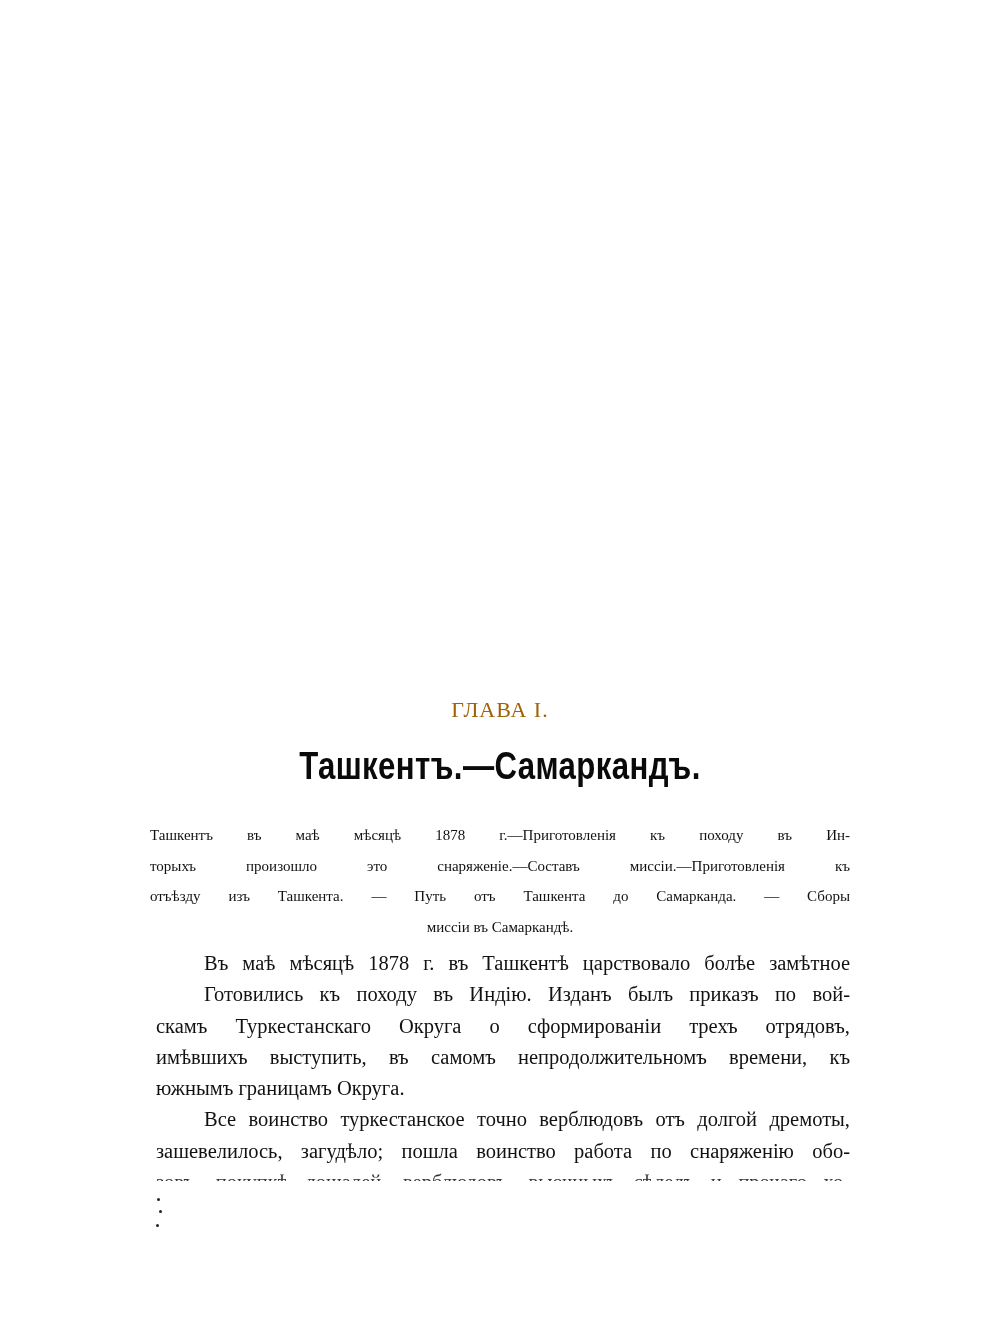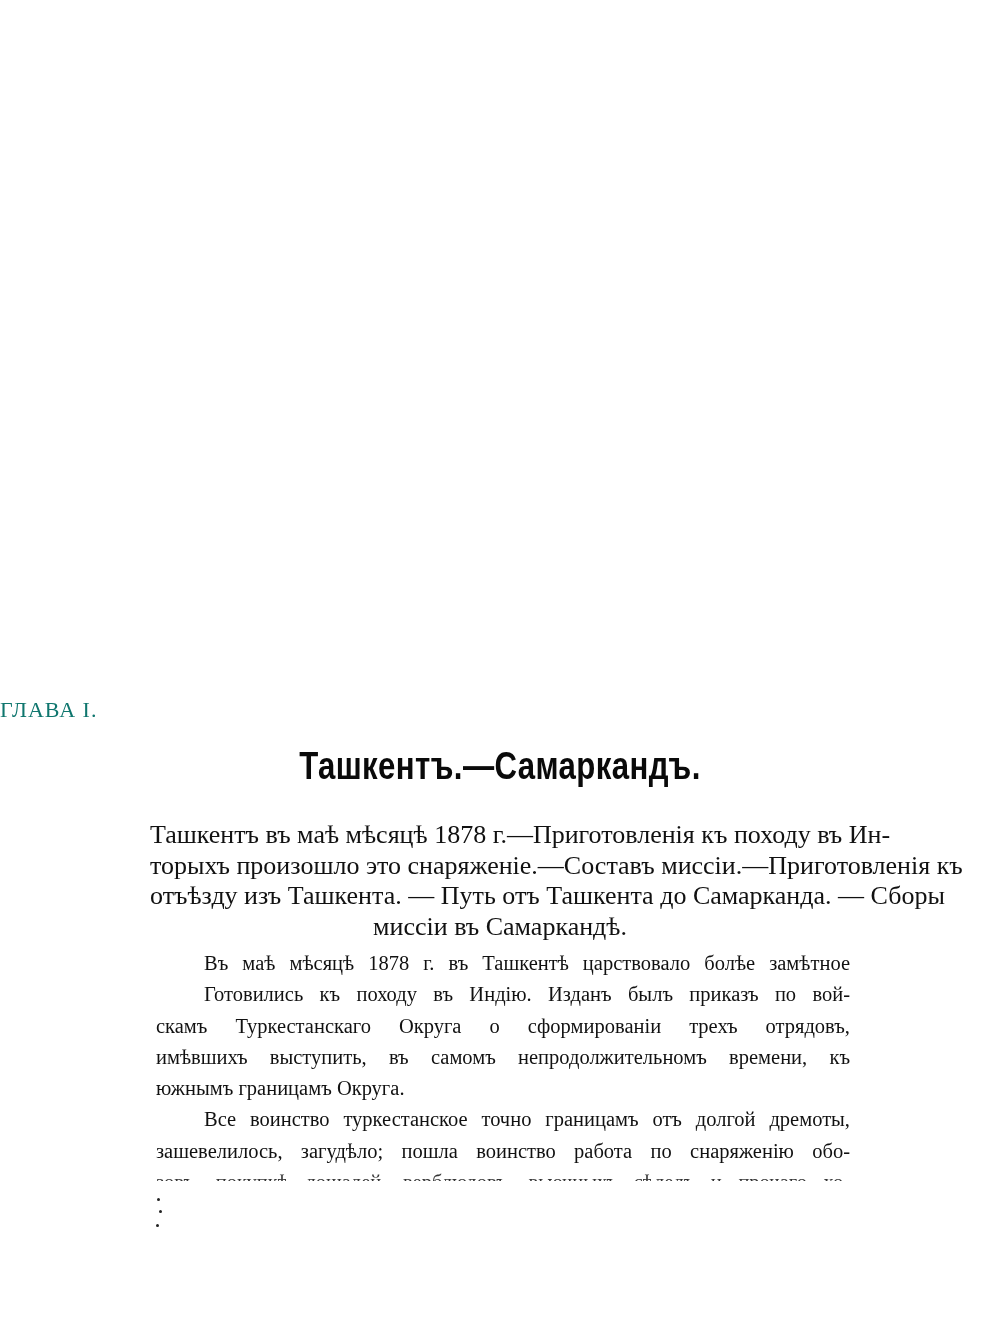--- a/index.html
+++ b/index.html
@@ -19,24 +19,25 @@
       position: absolute;
       left: 0; top: 0;
       width: 1000px; height: 1333px;
       background: #ffffff;
     }
     .chapter-label {
       position: absolute;
       top: 697px;
       left: 0;
       width: 1000px;
+      text-align: center;
       font-family: "Liberation Serif", serif;
       font-size: 22px;
       letter-spacing: 1px;
-      color: #0f766e;
+      color: #a16207;
     }
     .chapter-title {
       position: absolute;
       top: 745px;
       left: 0;
       width: 1000px;
       text-align: center;
       font-family: "Liberation Sans", "DejaVu Sans", sans-serif;
       font-weight: bold;
       font-size: 38px;
@@ -44,21 +45,21 @@
       transform-origin: 500px 0;
       color: #0a0a0a;
       letter-spacing: 0.5px;
     }
     .summary {
       position: absolute;
       top: 820px;
       left: 150px;
       width: 700px;
       font-family: "Liberation Serif", serif;
-      font-size: 26px;
+      font-size: 15px;
       line-height: 30.5px;
       text-align: justify;
       color: #111;
     }
     .summary .line {
       display: block;
       text-align: justify;
       text-align-last: justify;
       white-space: nowrap;
     }
@@ -123,21 +124,21 @@
     <span class="line">отъѣзду изъ Ташкента. — Путь отъ Ташкента до Самарканда. — Сборы</span>
     <span class="line center">миссіи въ Самаркандѣ.</span>
   </div>
 
   <div class="body-text">
     <span class="line indent">Въ маѣ мѣсяцѣ 1878 г. въ Ташкентѣ царствовало болѣе замѣтное</span>
     <span class="line indent">Готовились къ походу въ Индію. Изданъ былъ приказъ по вой-</span>
     <span class="line">скамъ Туркестанскаго Округа о сформированіи трехъ отрядовъ,</span>
     <span class="line">имѣвшихъ выступить, въ самомъ непродолжительномъ времени, къ</span>
     <span class="line last">южнымъ границамъ Округа.</span>
-    <span class="line indent">Все воинство туркестанское точно границамъ отъ долгой дремоты,</span>
+    <span class="line indent">Все воинство туркестанское точно верблюдовъ отъ долгой дремоты,</span>
     <span class="line">зашевелилось, загудѣло; пошла воинство работа по снаряженію обо-</span>
     <span class="line cutoff">зовъ, покупкѣ лошадей, верблюдовъ, вьючныхъ сѣделъ и прочаго хо-</span>
   </div>
 
   <div class="margin-marks">
     <span style="left:2px; top:0px;"></span>
     <span style="left:4px; top:12px;"></span>
     <span style="left:1px; top:26px;"></span>
   </div>
 

